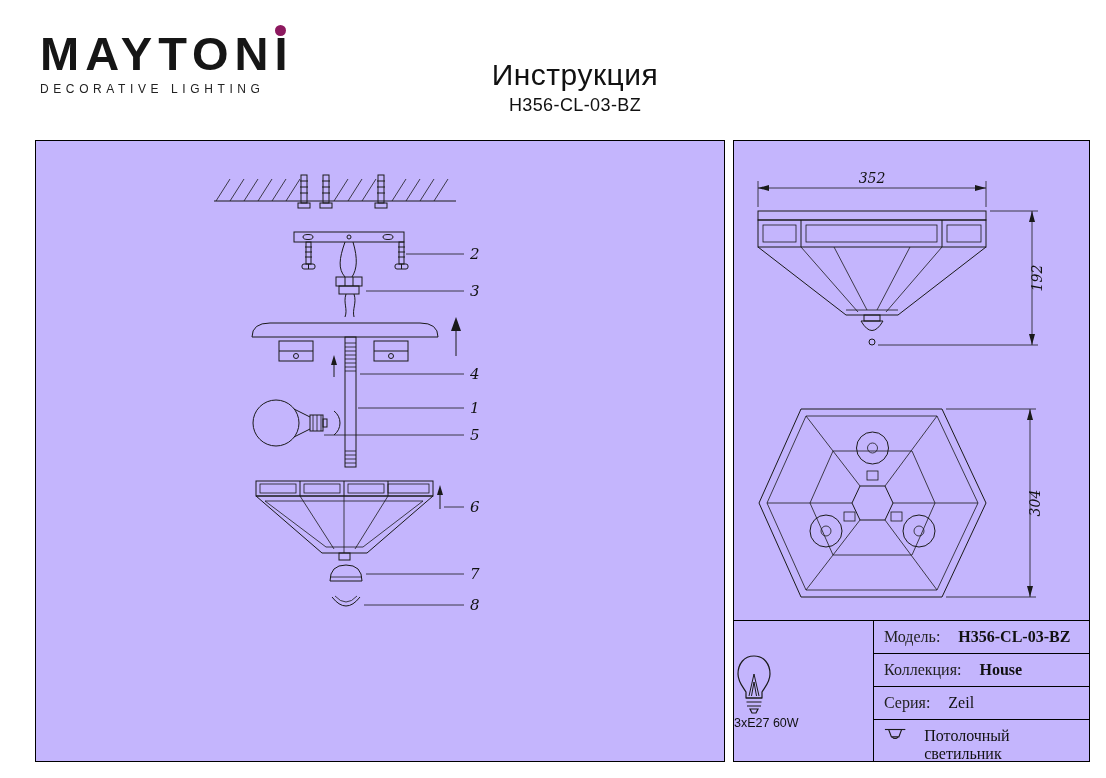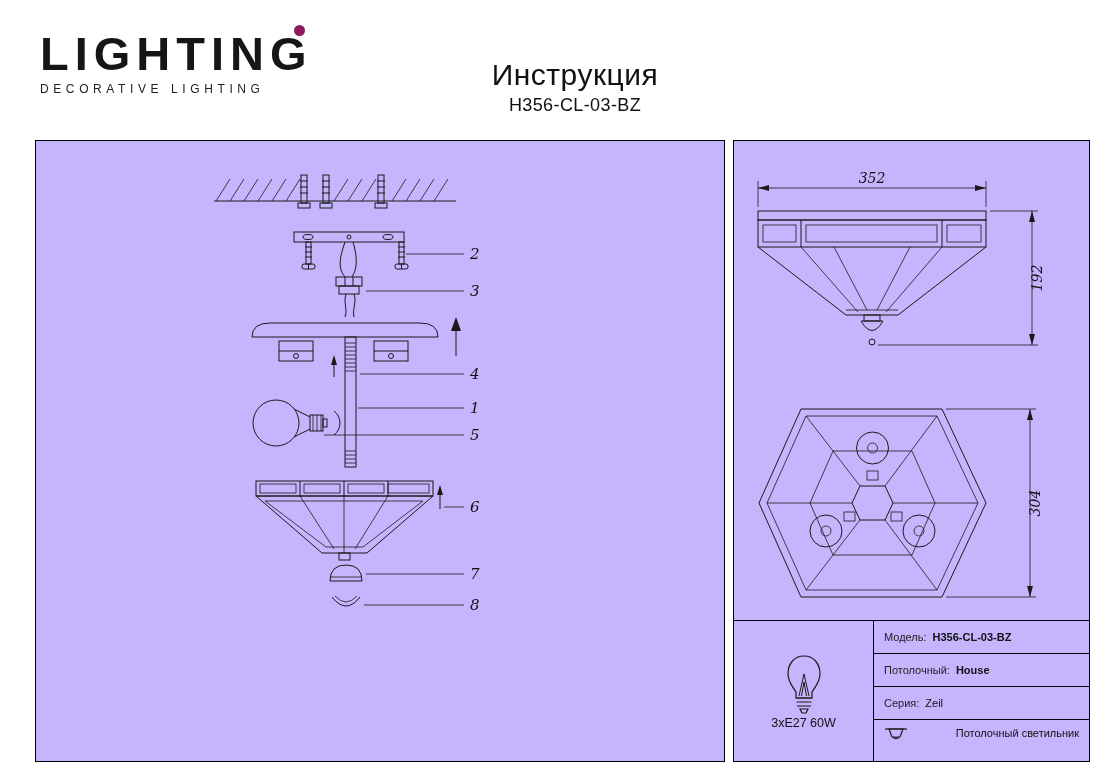--- a/index.html
+++ b/index.html
@@ -20,41 +20,41 @@
   .panel { position:absolute; border:1px solid #000; background:#c4b5fd; }
   .assembly-panel { left:35px; top:140px; width:690px; height:622px; }
   .dims-panel { left:733px; top:140px; width:357px; height:622px; }
   svg { display:block; }
   .drawing { position:absolute; left:0; }
   .side-view { top:14px; }
   .plan-view { top:248px; }
 
   
   .spec-row { position:absolute; left:0; bottom:0; width:100%; height:141px; border-top:1px solid #000; display:flex; }
-  .bulb-cell { width:139px; display:flex; flex-direction:column; align-items:center; justify-content:center; gap:0; }
+  .bulb-cell { width:139px; display:flex; flex-direction:column; align-items:flex-start; justify-content:center; gap:0; }
   .bulb-label { font-size:12.5px; color:#111; }
   .spec-table { flex:1; border-left:1px solid #000; display:flex; flex-direction:column; }
-  .spec-tr { display:flex; align-items:center; gap:6px; padding:0 10px; height:33px; border-bottom:1px solid #000; font-size:11px; }
+  .spec-tr { display:flex; align-items:center; gap:18px; padding:0 10px; height:33px; border-bottom:1px solid #000; font-size:16px;font-family:Liberation Serif, serif; }
   .spec-tr.type-row { flex:1; border-bottom:none; align-items:flex-start; padding-top:7px;justify-content:space-between; }
   .lbl { color:#222; }
   .val-bold { font-weight:700; }
   .val { font-weight:400; }
 
   
   .dim-text, .part-num { font-family:"DejaVu Serif","Liberation Serif",serif; font-style:italic; fill:#111; }
   .dim-text { font-size:14px; }
   .part-num { font-size:15px; }
 </style>
 </head>
 <body>
 
 <div class="page">
 
   <div class="logo-block">
-    <div class="logo">LIGHTING</div>
+    <div class="logo">MAYTONI</div>
     <span class="logo-dot" style="background: rgb(141, 25, 95);"></span>
     <div class="tagline">DECORATIVE LIGHTING</div>
   </div>
   <div class="title-block">
     <div class="page-title">Инструкция</div>
     <div class="model-code">H356-CL-03-BZ</div>
   </div>
 
   <div class="panel assembly-panel">
     <svg viewBox="0 0 688 620" width="688" height="620">
@@ -270,21 +270,21 @@
           </g>
         </svg>
         <div class="bulb-label">3xE27 60W</div>
       </div>
       <div class="spec-table">
         <div class="spec-tr">
           <span class="lbl">Модель:</span>
           <span class="val-bold">H356-CL-03-BZ</span>
         </div>
         <div class="spec-tr">
-          <span class="lbl">Потолочный:</span>
+          <span class="lbl">Коллекция:</span>
           <span class="val-bold">House</span>
         </div>
         <div class="spec-tr">
           <span class="lbl">Серия:</span>
           <span class="val">Zeil</span>
         </div>
         <div class="spec-tr type-row">
           <svg width="24" height="18" viewBox="0 0 24 18">
             <g stroke="#1a1a1a" fill="none" stroke-width="1.2">
               <path d="M1,2 H23"></path>

